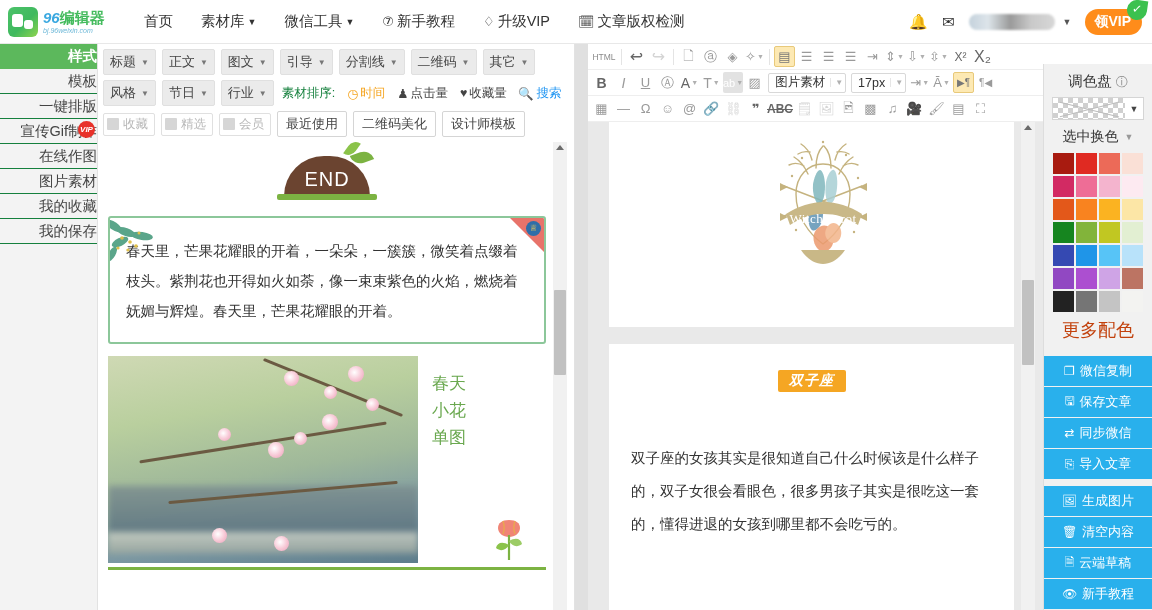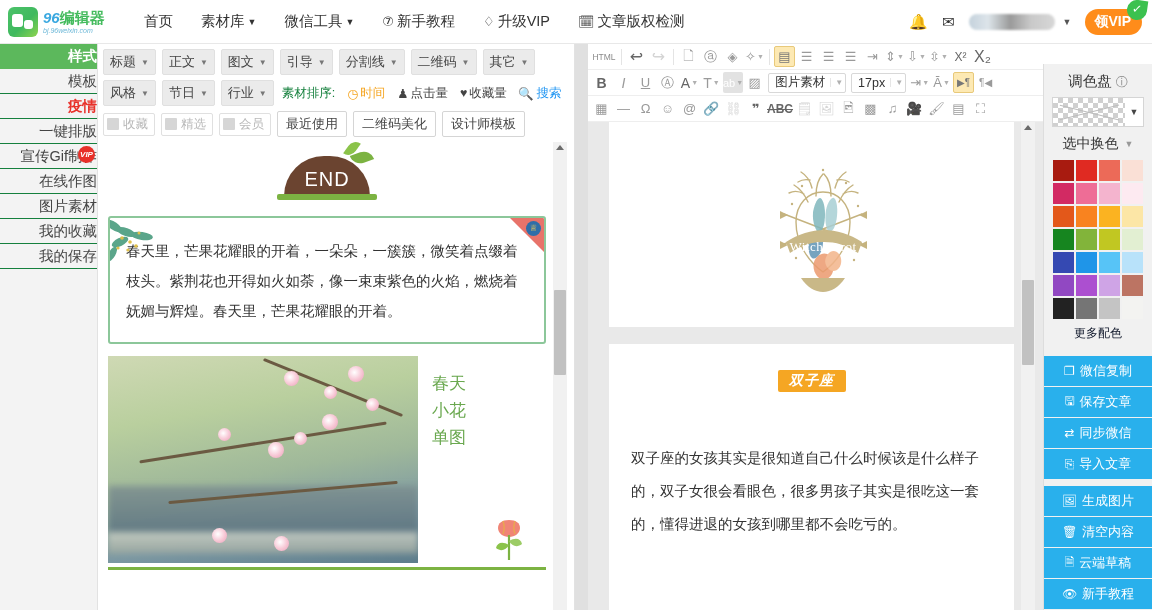--- a/index.html
+++ b/index.html
@@ -172,21 +172,21 @@
   .tcaret { font-size: 7px; color: #b0b0b0; margin-left: 1px; }
   .combo {
     border: 1px solid #d8d8d8; border-radius: 2px; height: 20px; display: flex; align-items: center;
     padding: 0 2px 0 6px; font-size: 12.5px; color: #333; cursor: pointer; margin: 0 2px; flex: none;
     background: #fff;
   }
   .combo .cb { margin-left: 5px; padding-left: 4px; border-left: 1px solid #e6e6e6; color: #b0b0b0; font-size: 8px; }
   .edit-scroll { flex: 1; position: relative; overflow: hidden; background: #e9e9e9; }
   .page { position: absolute; left: 21px; right: 29px; top: 0; bottom: 0; background: #fff; }
   .sec { background: #fff; }
-  .tarot { height: 205px; display: flex; align-items: center; justify-content: center; margin-left: 24px; }
+  .tarot { height: 205px; display: flex; align-items: flex-start; justify-content: center; margin-left: 24px; }
   .tarot svg { width: 115px; height: 150px; }
   .page-divider { height: 17px; background: #e9e9e9; }
   .sec2 { padding: 26px 0 0 0; background: #fff; }
   .zodiac-badge {
     margin: 0 auto; width: 68px; height: 22px; background: #f5a623; border-radius: 2px;
     color: #fff; font-size: 14px; font-weight: bold; font-style: italic;
     display: flex; align-items: center; justify-content: center; letter-spacing: 1px;
   }
   .zodiac-text { padding: 50px 22px 0 22px; font-size: 14.5px; line-height: 33px; color: #333; }
   
@@ -205,21 +205,21 @@
   .checker:before, .checker:after { content:""; position:absolute; left:8%; right:8%; top:50%; height:1px; background:#bdbdbd; }
   .checker:before { transform: rotate(14deg); }
   .checker:after { transform: rotate(-14deg); }
   .swatch-cur .cb { width: 18px; text-align: center; font-size: 9px; color: #444; }
   .rp-sub { display: flex; align-items: center; justify-content: center; gap: 6px;
     font-size: 14px; color: #333; padding: 8px 0 7px; cursor: pointer; }
   .rp-sub .cb { font-size: 9px; color: #999; }
   .palette { display: grid; grid-template-columns: repeat(4, 1fr); gap: 2px; padding: 0 9px; }
   .sw { height: 21px; cursor: pointer; }
   .rp-link { text-align: center; font-size: 13.5px; color: #333; padding: 9px 0 4px; cursor: pointer; }
-  .rp-link2 { text-align: center; font-size: 12px; color: #0f172a; padding: 6px 0 8px; cursor: pointer; }
+  .rp-link2 { text-align: center; font-size: 18px; color: #c2410c; padding: 6px 0 8px; cursor: pointer; }
   .act-group { margin-top: 6px; }
   .act {
     background: #29b0ec; color: #fff; font-size: 13px; height: 31px;
     display: flex; align-items: center; justify-content: center; gap: 5px;
     border-bottom: 1px solid #f1f1f1; cursor: pointer;
   }
   .act .ai { font-size: 12px; }
 </style>
 </head>
 <body>
@@ -272,23 +272,20 @@
 </div>
 
 <div class="body">
 
   <div class="sidebar">
     <div class="sb-item active">
         <span>样式</span>
       </div>
     <div class="sb-item">
         <span>模板</span>
-      </div>
-    <div class="sb-item hot">
-        <span>疫情</span>
       </div>
     <div class="sb-item">
         <span>一键排版</span>
       </div>
     <div class="sb-item">
       <span>宣传Gif制作</span>
       <span class="sb-badge">VIP</span>
     </div>
     <div class="sb-item">
         <span>在线作图</span>

